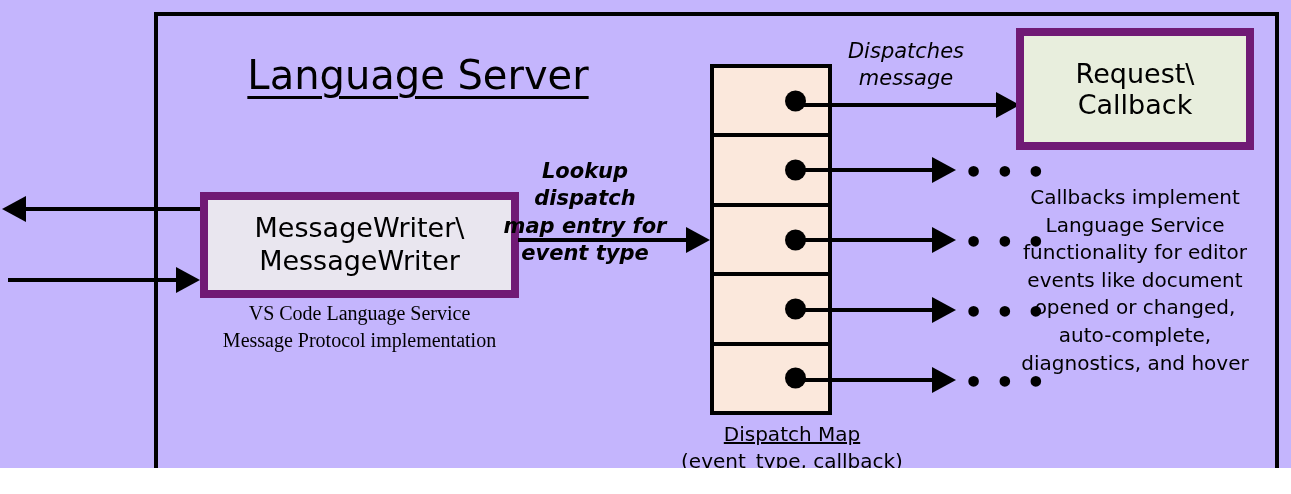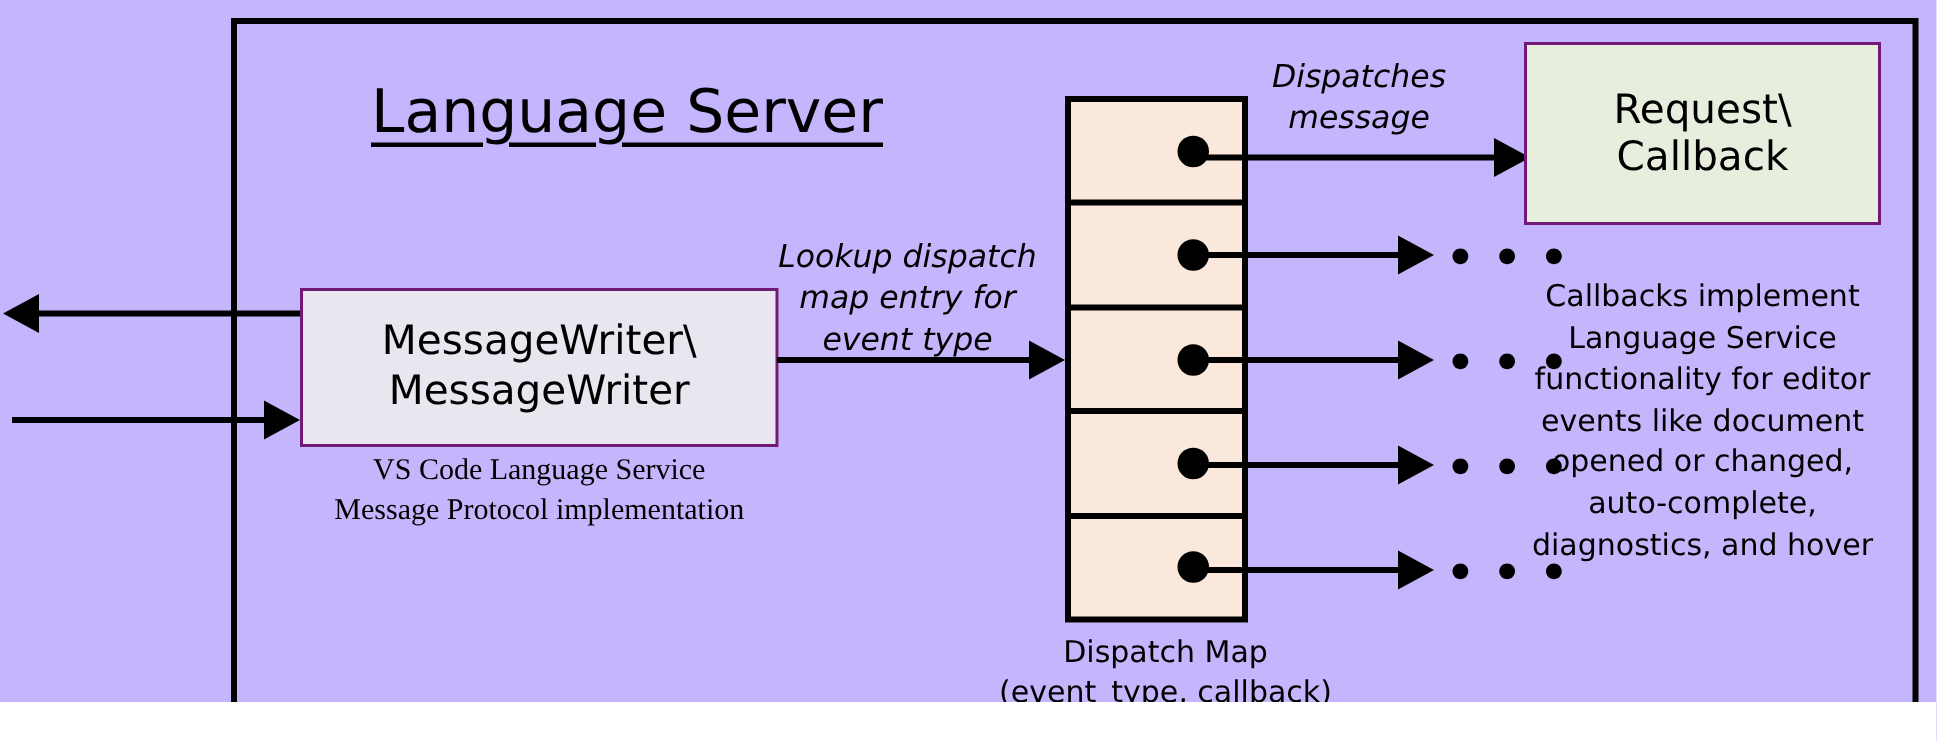--- a/index.html
+++ b/index.html
@@ -38,21 +38,21 @@
     text-align: center;
     text-decoration: underline;
     text-underline-offset: 7px;
     text-decoration-thickness: 3px;
     white-space: nowrap;
   }
 
   
   .box {
     position: absolute;
-    border: 2px solid #701a75;
+    border: 8px solid #701a75;
     box-sizing: border-box;
     display: flex;
     flex-direction: column;
     align-items: center;
     justify-content: center;
     text-align: center;
     color: #000;
   }
   .reader-box {
     left: 200px;
@@ -81,23 +81,24 @@
     font-size: 20px;
     line-height: 1.35;
   }
   .reader-caption {
     left: 200px;
     top: 300px;
     width: 319px;
     font-family: Liberation Serif, serif;
   }
   .dispatch-caption {
-    left: 652px;
+    left: 667px;
     top: 421px;
     width: 250px;
+    text-decoration: underline;
   }
   .callback-caption {
     left: 1010px;
     top: 184px;
     width: 250px;
     line-height: 1.38;
   }
 
   
   .edge-label {
@@ -108,23 +109,24 @@
     color: #000;
     text-align: center;
   }
   .label-jsonrpc {
     left: 14px;
     top: 222px;
     width: 160px;
     text-align: left;
   }
   .label-lookup {
-    left: 510px;
+    left: 490px;
     top: 158px;
     width: 190px;
+    font-weight: bold;
   }
   .label-dispatches {
     left: 826px;
     top: 38px;
     width: 160px;
   }
 
   
   .dispatch-map {
     position: absolute;

